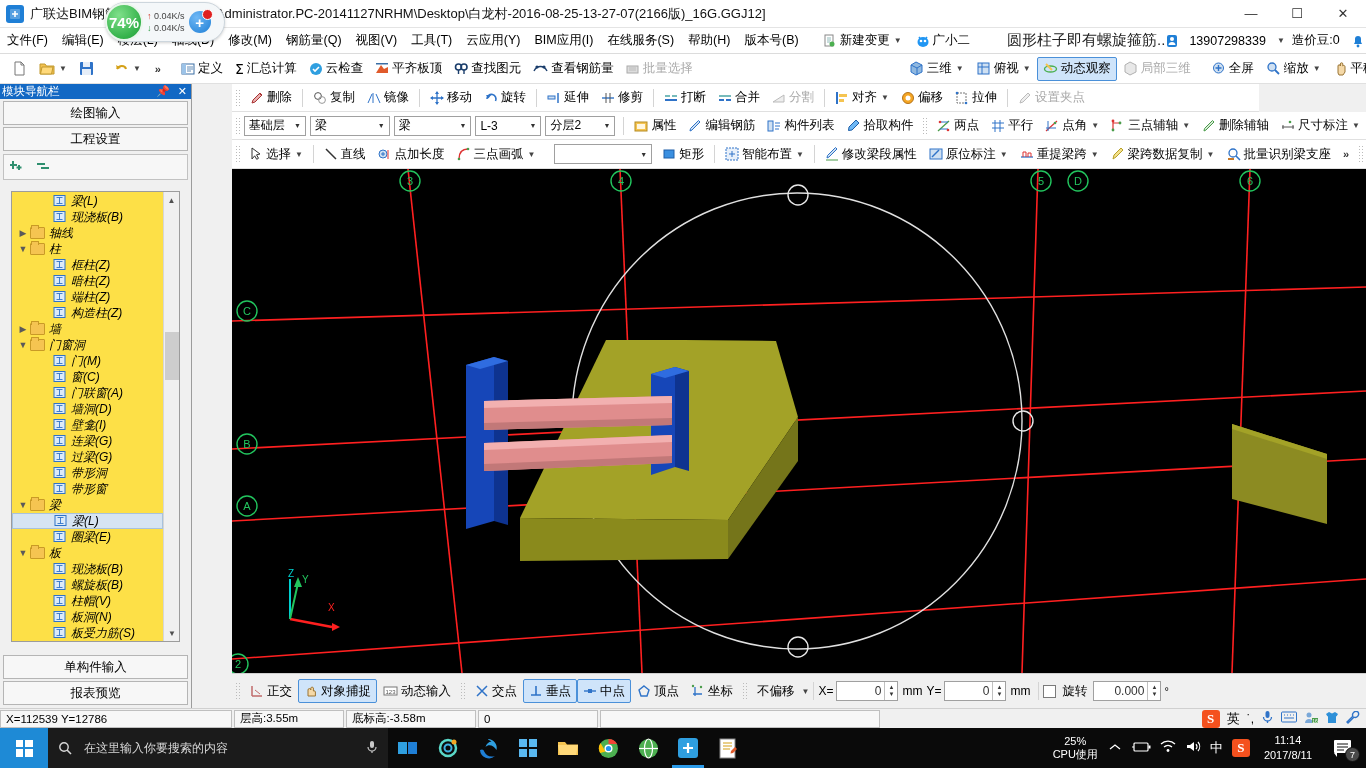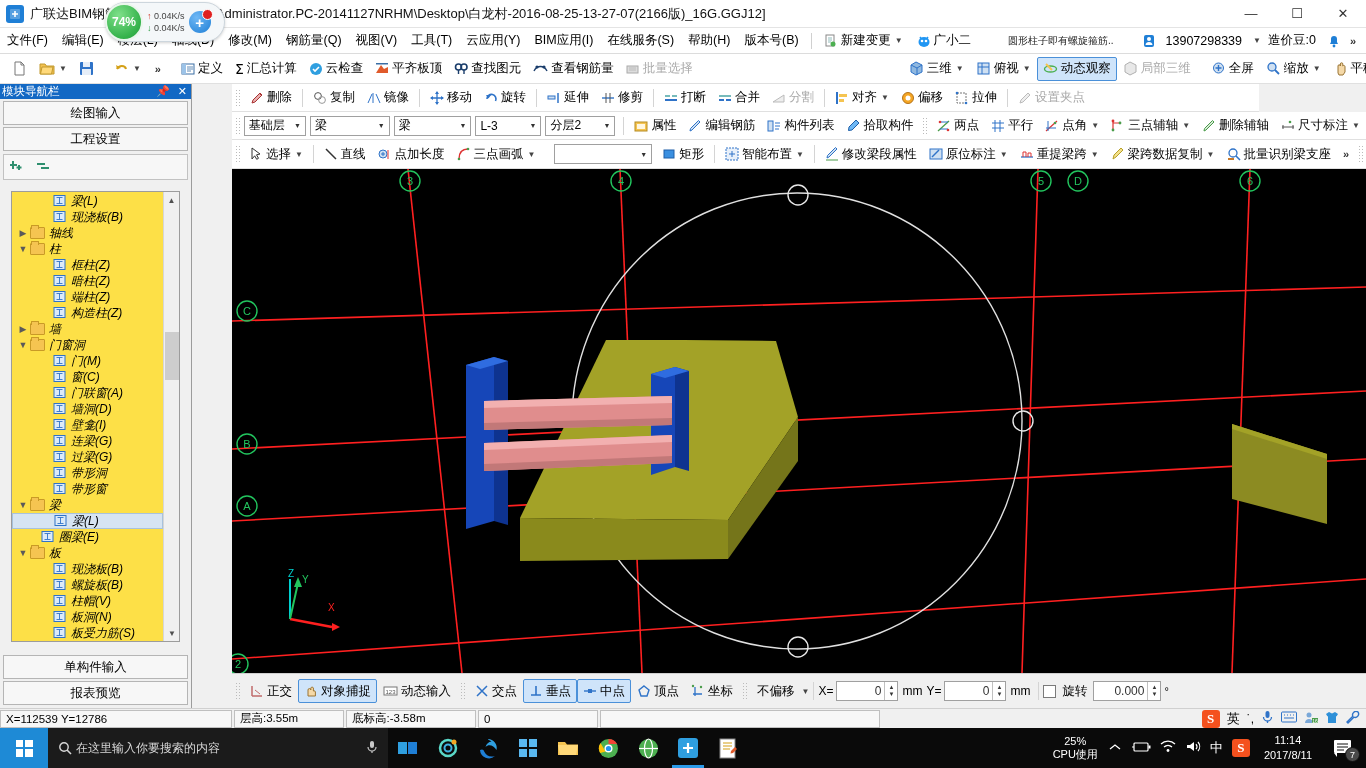--- a/index.html
+++ b/index.html
@@ -37,33 +37,33 @@
   
   .menubar {
     position: absolute; top: 28px; left: 0; width: 1366px; height: 26px;
     background: #ffffff; display: flex; align-items: center;
     border-bottom: 1px solid #dcdcdc;
   }
   .menu-item { padding: 3px 7px; font-size: 12.5px; color: #000; white-space: nowrap; }
   .menu-sep-v { width: 1px; height: 16px; background: #d0d0d0; margin: 0 5px; }
   .menu-right { margin-left: auto; display: flex; align-items: center; padding-right: 4px; }
   .mini-ico { width: 14px; height: 14px; margin-right: 3px; display:inline-block; vertical-align: middle;}
-  .promo { margin-left: 30px; font-size: 10px; color: #222; white-space: nowrap; }
+  .promo { margin-left: 30px; font-size: 15px; color: #222; white-space: nowrap; }
 
   
   .netfloat {
     position: absolute; top: 2px; left: 105px; width: 120px; height: 40px;
     background: #f4f7f9; border: 1px solid #cdd6dd; border-radius: 20px;
     display: flex; align-items: center; z-index: 50;
     box-shadow: 0 1px 3px rgba(0,0,0,0.18);
   }
   .net-circle {
     width: 38px; height: 38px; border-radius: 50%;
     background: radial-gradient(circle at 35% 30%, #7fe08a, #34b24a 70%, #2a9c3e);
-    color: #fff; font-size: 12px; font-weight: bold;
+    color: #fff; font-size: 15px; font-weight: bold;
     display: flex; align-items: center; justify-content: center;
     margin-left: -1px; border: 2px solid #eaf6ec;
   }
   .net-rates { font-size: 9px; color: #444; line-height: 12px; margin-left: 4px; white-space: nowrap;}
   .rate-up { color: #d23b2e; font-weight: bold; }
   .rate-dn { color: #2a9c3e; font-weight: bold; }
   .net-plus {
     width: 22px; height: 22px; border-radius: 50%;
     background: radial-gradient(circle at 35% 30%, #6fb8f5, #1f7fd6);
     color: #fff; font-size: 15px; font-weight: bold;
@@ -213,21 +213,21 @@
   }
   .startbtn {
     width:48px; height:40px; background:#1e8ad6;
     display:flex; align-items:center; justify-content:center;
   }
   .winlogo { width:17px; height:17px; display:grid; grid-template-columns:1fr 1fr; grid-template-rows:1fr 1fr; gap:2px; }
   .winlogo div { background:#fff; }
   .searchbox {
     width:340px; height:40px; background:#1b1b1b;
     display:flex; align-items:center; padding:0 10px; color:#d8d8d8; font-size:12px;
-    gap:4px;
+    gap:12px;
   }
   .tb-icon {
     width:40px; height:40px; display:flex; align-items:center; justify-content:center;
     position:relative;
   }
   .tb-icon.active::after {
     content:""; position:absolute; bottom:0; left:4px; right:4px; height:3px; background:#2b9ae8;
   }
   .cpu-info {
     margin-left:auto; color:#fff; font-size:11px; text-align:center; line-height:13px;
@@ -960,21 +960,21 @@
             <span>梁</span>
           </div>
           <div class="tnode sel" style="padding-left: 26px;">
             <span class="tw"></span>
             <span class="tico"><svg width="15" height="13" viewBox="0 0 15 13">
                 <rect x="2" y="1.5" width="11" height="10" fill="#dceaf8" stroke="#2f73c8" stroke-width="1"></rect>
                 <path d="M4.5 3.5h6M4.5 9.5h6M7.5 3.5v6" stroke="#2f73c8" stroke-width="0.9"></path>
               </svg></span>
             <span>梁(L)</span>
           </div>
-          <div class="tnode" style="padding-left: 14px;">
+          <div class="tnode" style="padding-left: 26px;">
             <span class="tw"></span>
             <span class="tico"><svg width="15" height="13" viewBox="0 0 15 13">
                 <rect x="2" y="1.5" width="11" height="10" fill="#dceaf8" stroke="#2f73c8" stroke-width="1"></rect>
                 <path d="M4.5 3.5h6M4.5 9.5h6M7.5 3.5v6" stroke="#2f73c8" stroke-width="0.9"></path>
               </svg></span>
             <span>圈梁(E)</span>
           </div>
           <div class="tnode" style="padding-left: 4px;">
             <span class="tw">▼</span>
             <span class="tico" style="display: inline-flex; align-items: center;">

